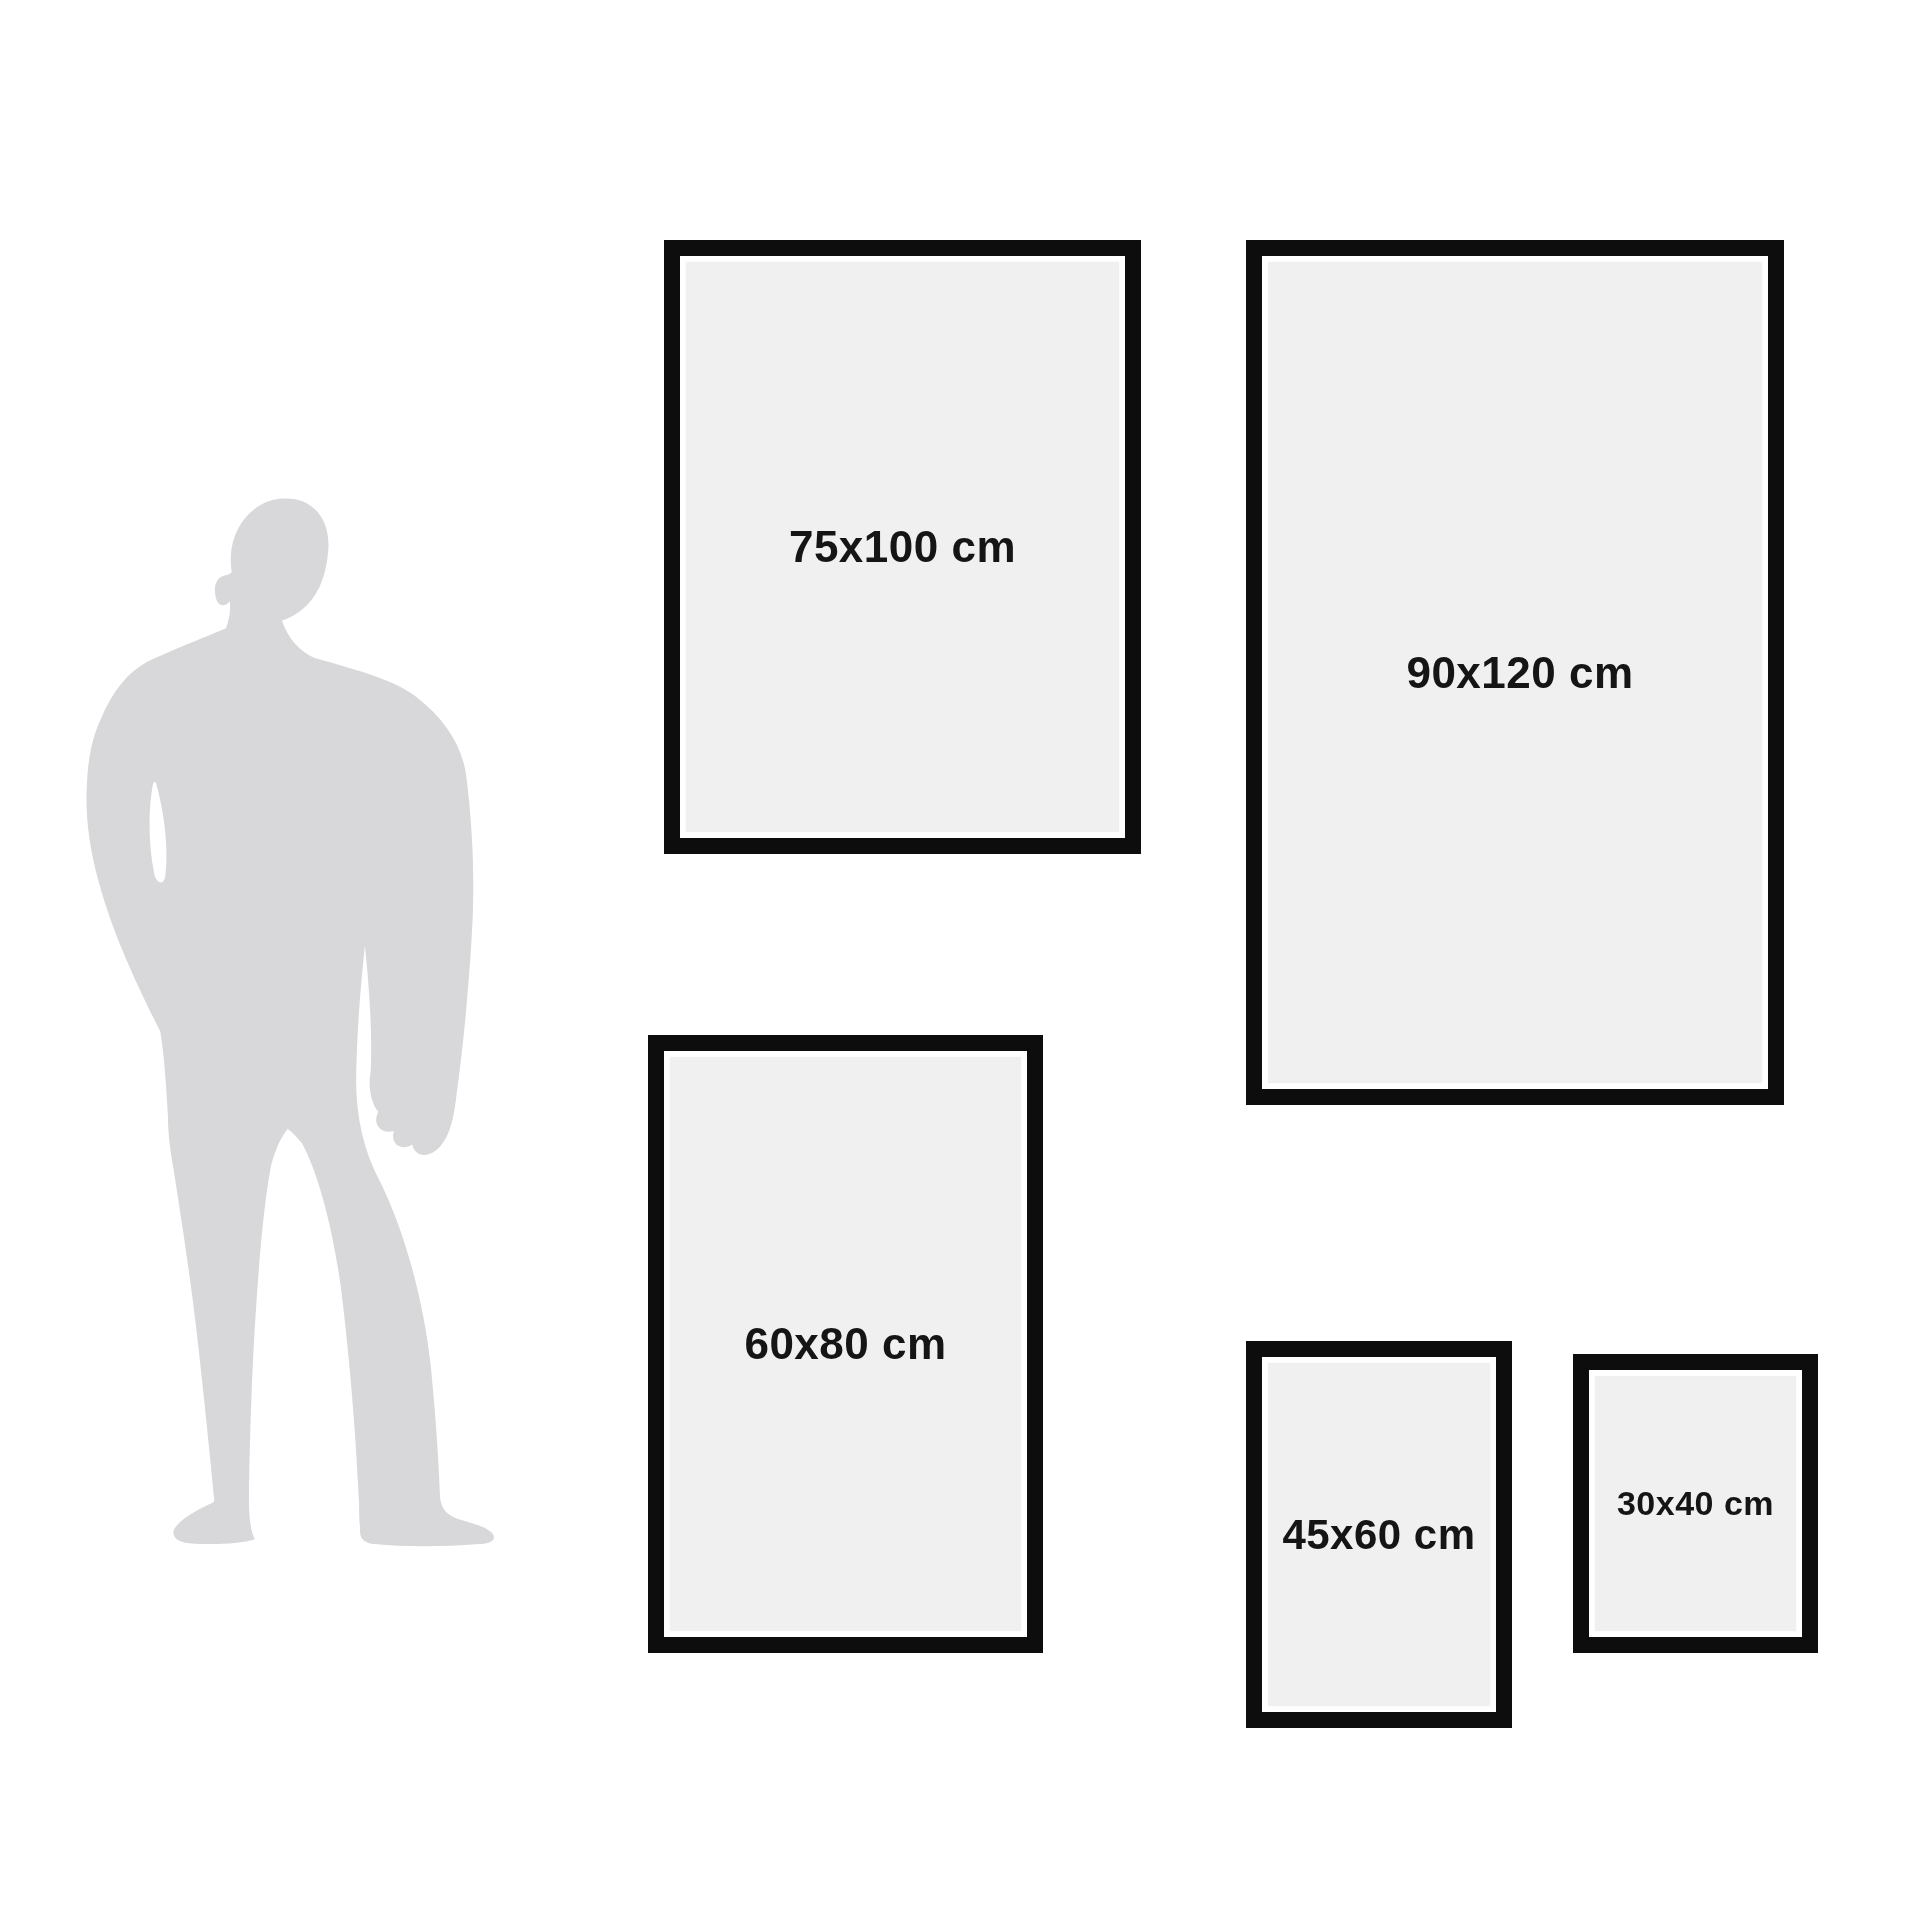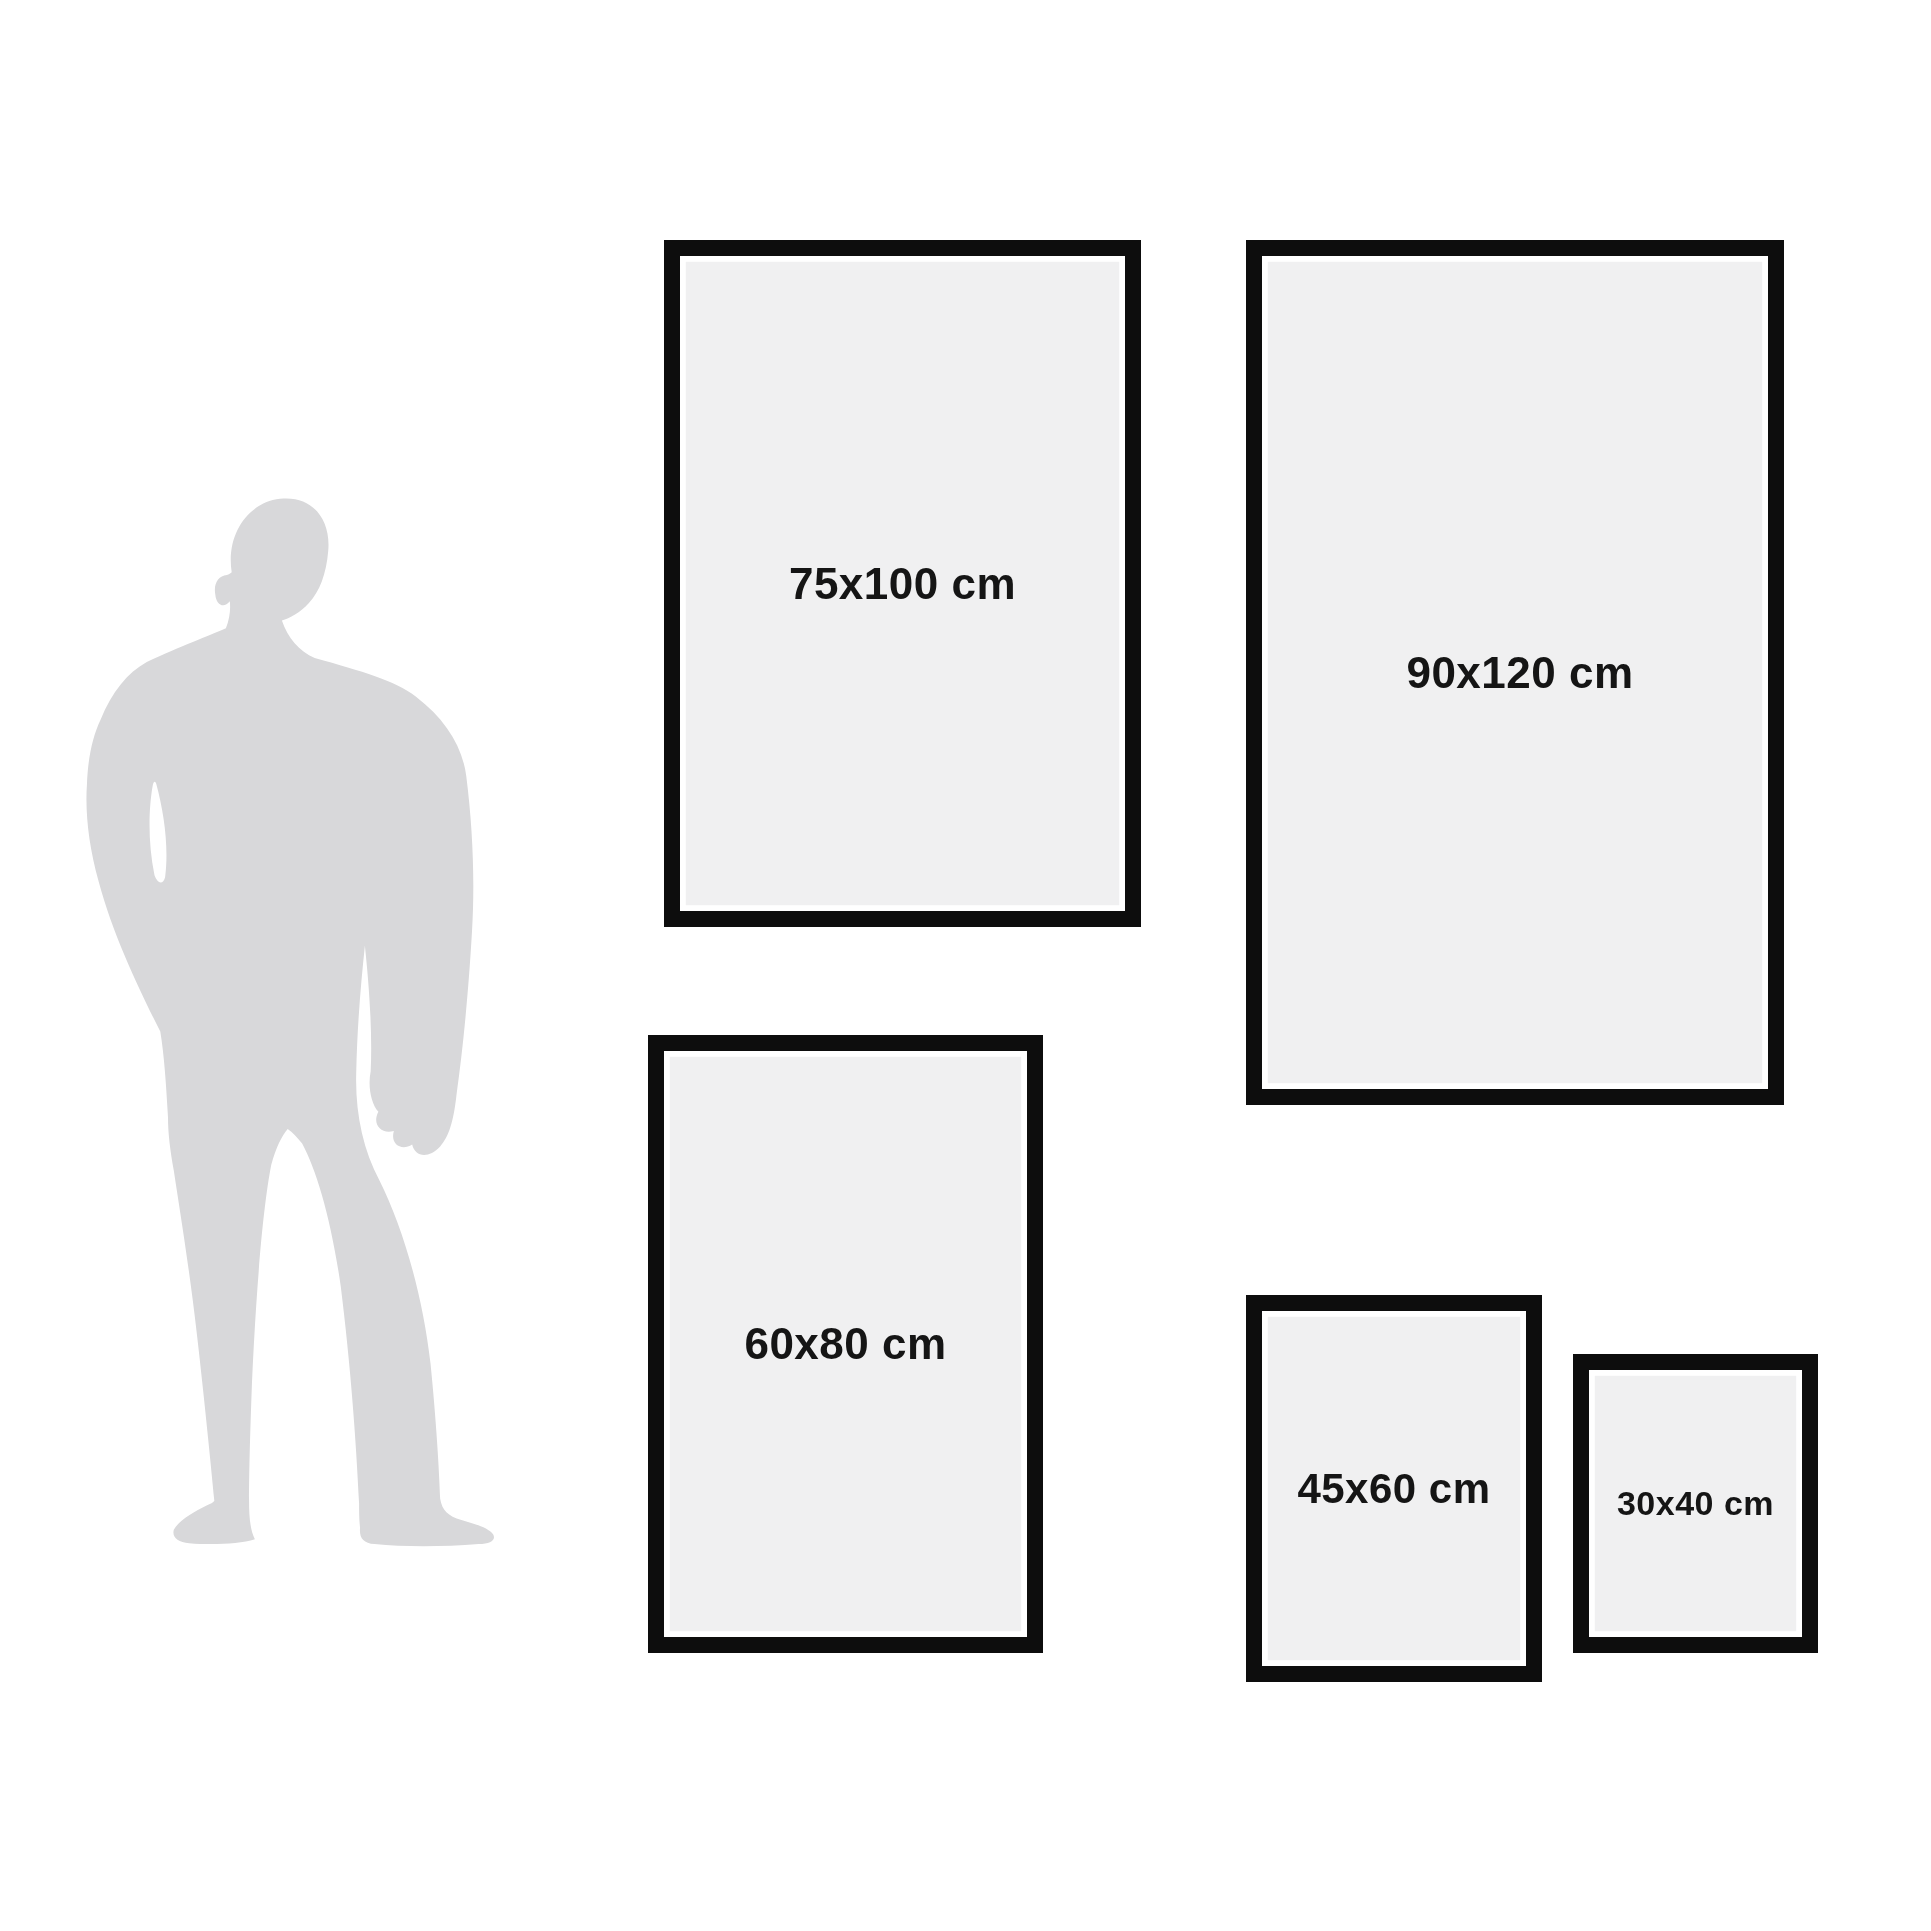--- a/index.html
+++ b/index.html
@@ -15,24 +15,24 @@
     border:16.4px solid #0d0d0d;
     box-shadow:inset 0 0 0 5.8px #ffffff;
     display:flex;align-items:center;justify-content:center;
   }
   .size-label{
     font-weight:700;
     color:#151515;
     letter-spacing:0.5px;
     white-space:nowrap;
   }
-  .f1{left:664px;top:240px;width:477px;height:687px;}
+  .f1{left:664px;top:240px;width:477px;height:614px;}
   .f2{left:1246px;top:240px;width:538px;height:865px;padding-left:10px;}
   .f3{left:648px;top:1035px;width:395px;height:618px;}
-  .f4{left:1246px;top:1295px;width:296px;height:387px;}
+  .f4{left:1246px;top:1341px;width:266px;height:387px;}
   .f5{left:1573px;top:1354px;width:245px;height:299px;}
   .f1 .size-label,.f2 .size-label,.f3 .size-label{font-size:44px;}
   .f4 .size-label{font-size:42px;}
   .f5 .size-label{font-size:34px;}
 </style>
 </head>
 <body>
 
 <div class="canvas">
 

